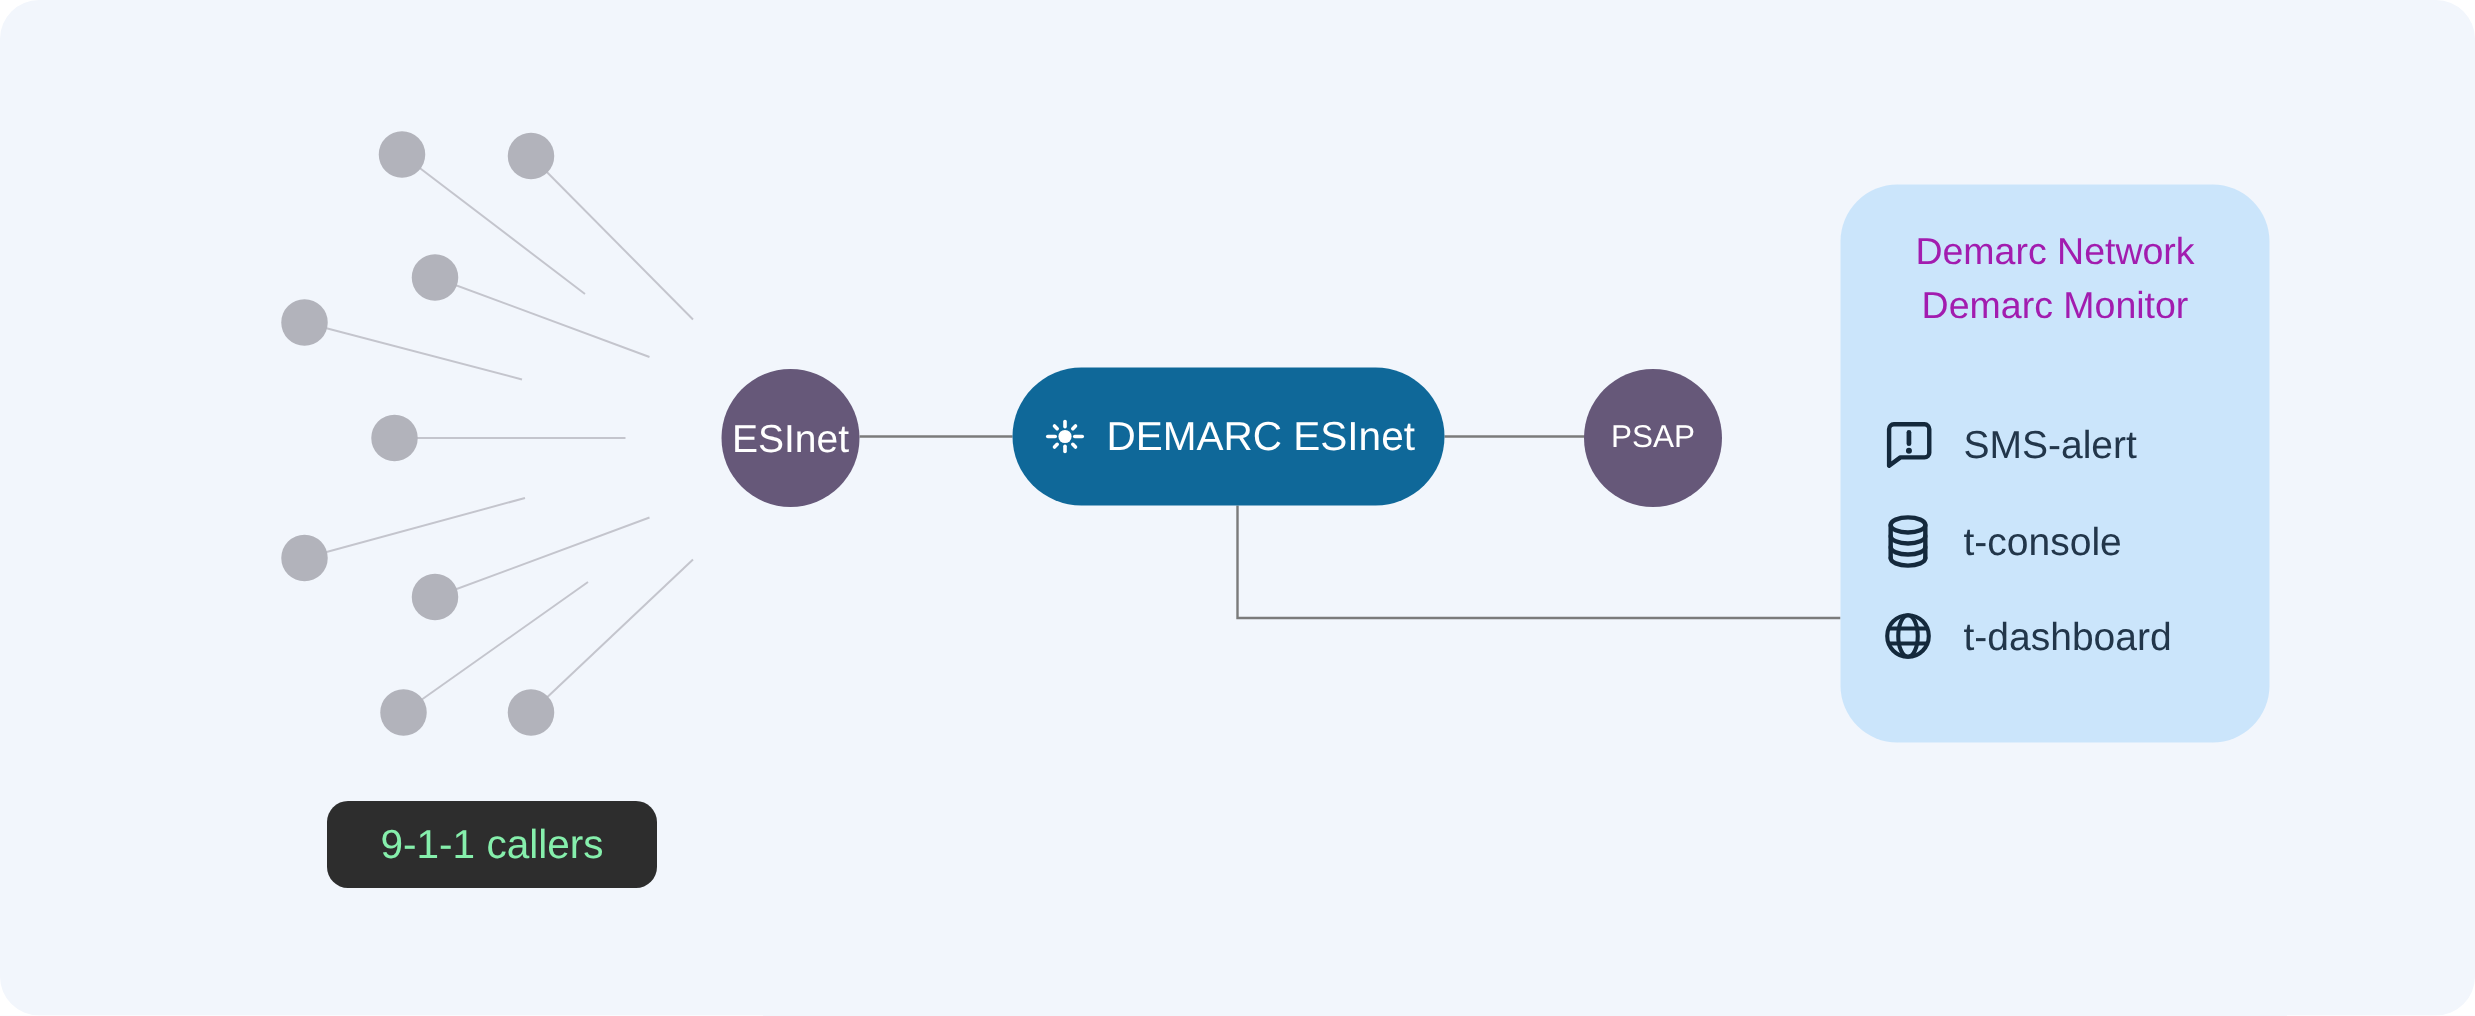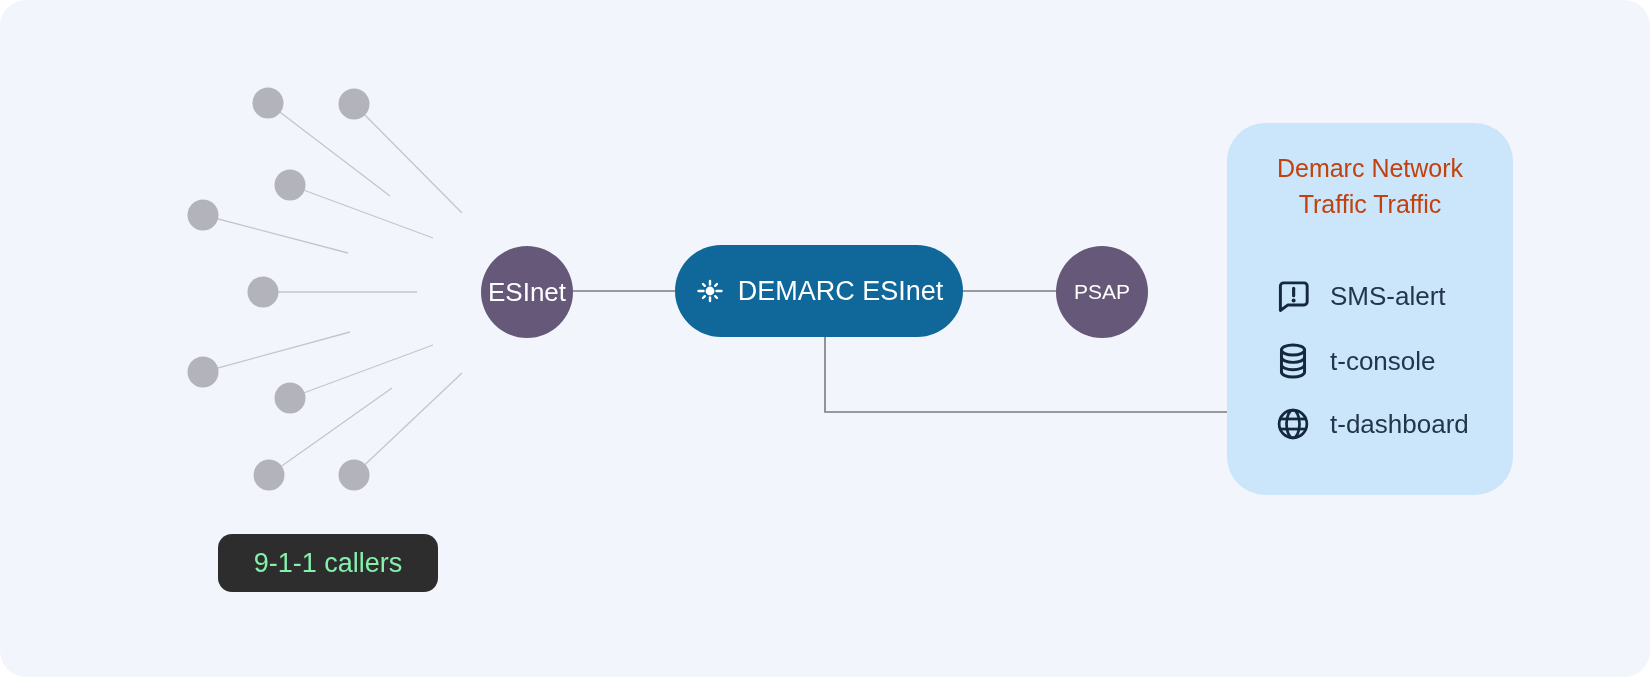--- a/index.html
+++ b/index.html
@@ -58,25 +58,25 @@
     height: 372px;
     border-radius: 38px;
     background: #cbe5fb;
     color: #26394b;
   }
   .panel-title {
     padding-top: 27px;
     text-align: center;
     font-size: 25px;
     line-height: 36px;
-    color: #c2410c;
+    color: #a21caf;
   }
   .panel-item {
     position: absolute;
-    left: 45px;
+    left: 24px;
     height: 42px;
     display: flex;
     align-items: center;
     gap: 16px;
     font-size: 26px;
     color: #22364a;
   }
   #panel-item-1 { top: 152px; }
   #panel-item-2 { top: 217px; }
   #panel-item-3 { top: 280px; }
@@ -158,21 +158,21 @@
       <span>DEMARC ESInet</span>
     </div>
 
     <div class="node node-circle" id="node-psap">
       <span>PSAP</span>
     </div>
 
     <div class="panel">
       <div class="panel-title">
         <div>Demarc Network</div>
-        <div>Traffic Traffic</div>
+        <div>Demarc Monitor</div>
       </div>
 
       <div class="panel-item" id="panel-item-1">
         <span class="picon">
           <svg viewBox="0 0 40 40" fill="none" xmlns="http://www.w3.org/2000/svg">
             <path d="M11 7.5 H30.5 a3 3 0 0 1 3 3 V25.5 a3 3 0 0 1 -3 3 H15.2 L8 33.8 V10.5 a3 3 0 0 1 3-3 Z" stroke="currentColor" stroke-width="2.8" stroke-linejoin="round"></path>
             <line x1="20.6" y1="12.6" x2="20.6" y2="19.8" stroke="currentColor" stroke-width="3" stroke-linecap="round"></line>
             <circle cx="20.6" cy="24.3" r="1.9" fill="currentColor"></circle>
           </svg>
         </span>

